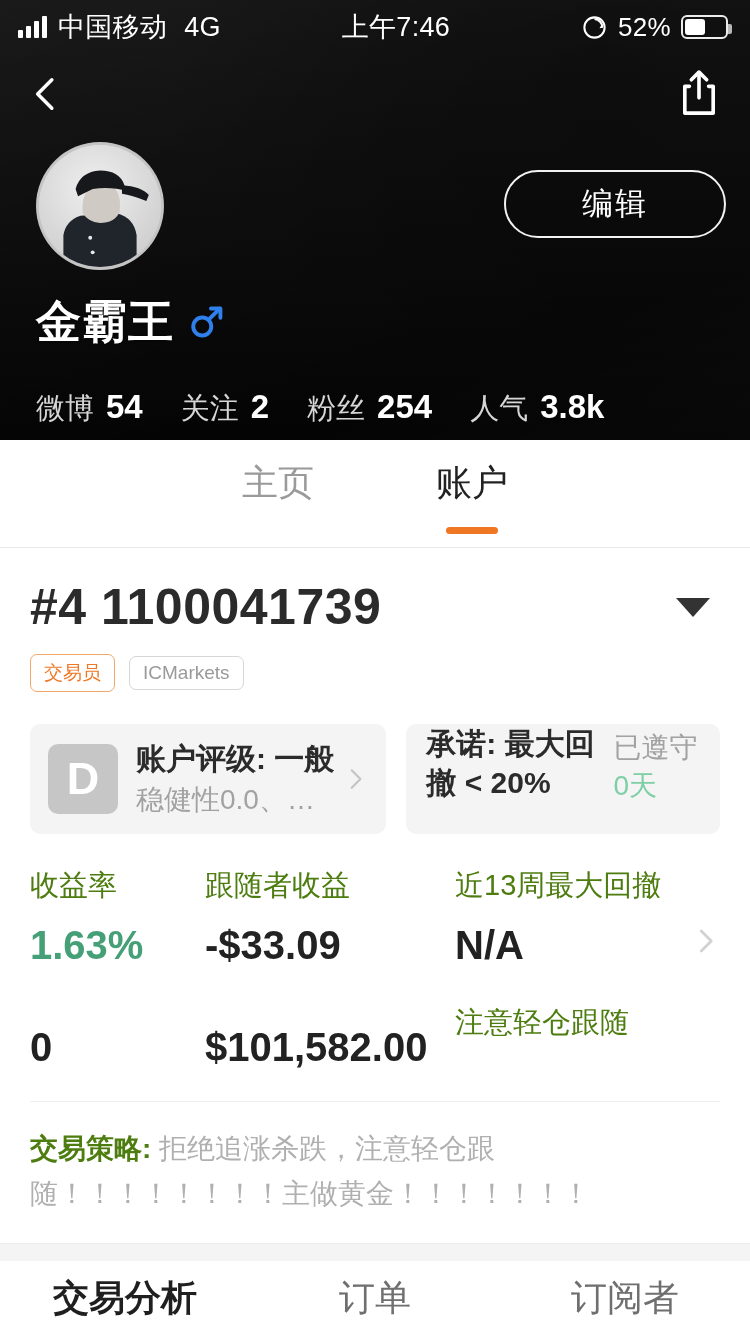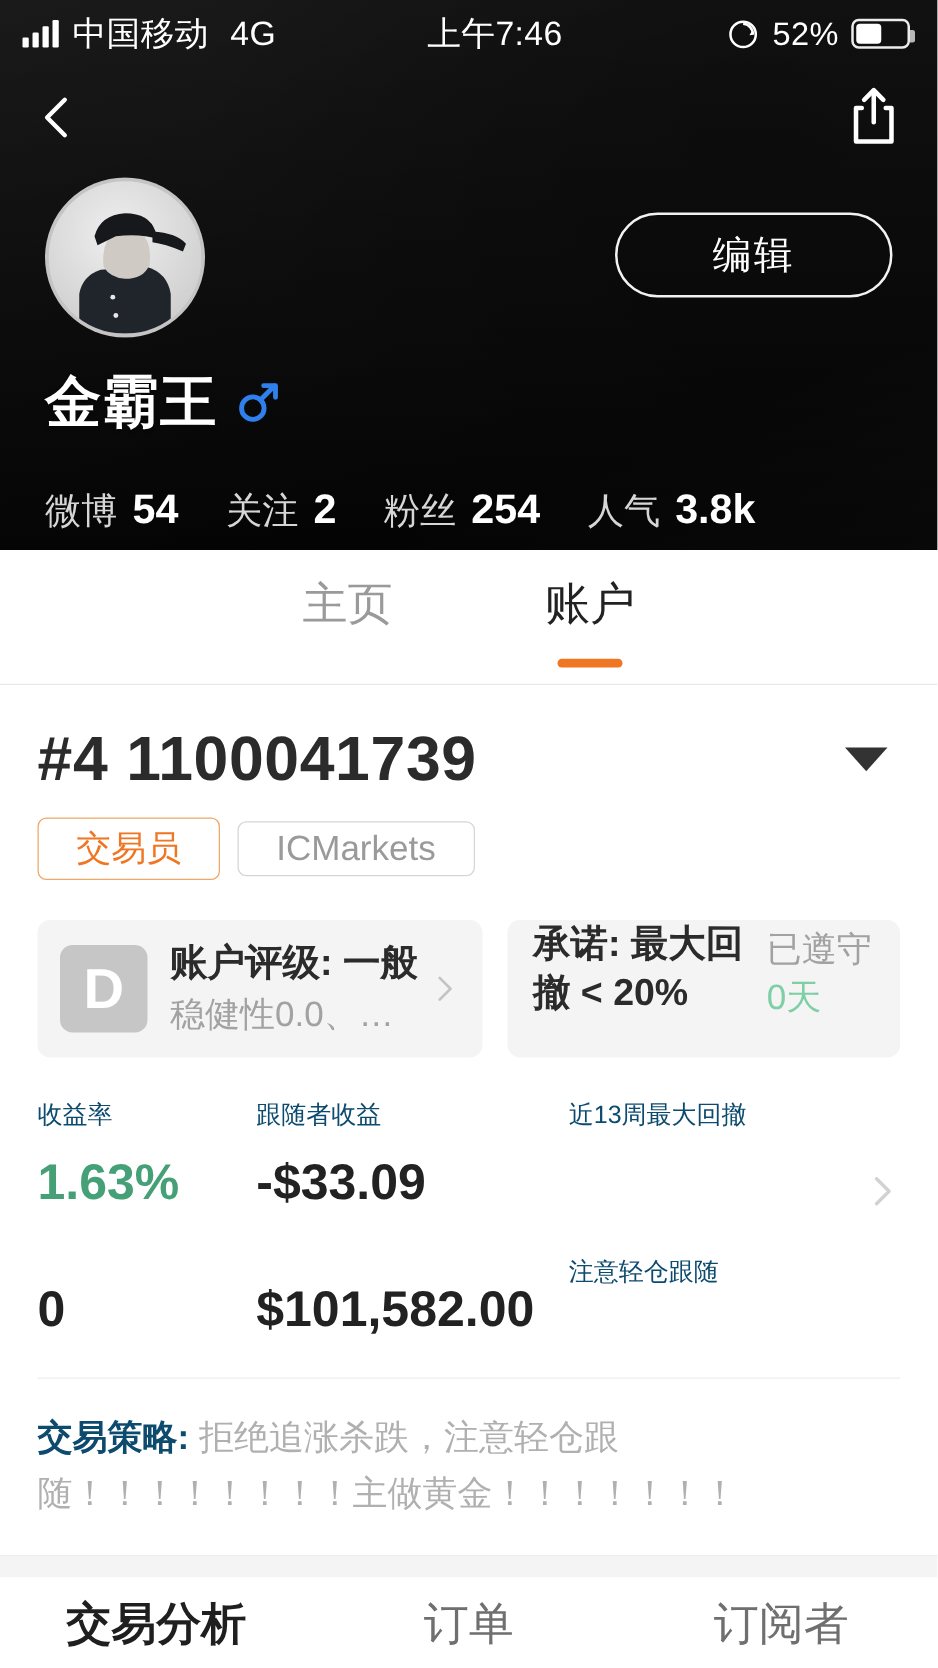--- a/index.html
+++ b/index.html
@@ -54,21 +54,21 @@
   .batt i{ display:block; height:100%; width:52%; background:#fff; border-radius:3px;}
 
   
   .hero-nav{ position:relative; z-index:4; height:80px; display:flex; align-items:center;
              justify-content:space-between; padding:0 28px 0 26px; }
   .back-icon{ width:40px;height:40px; display:block; cursor:pointer;}
   .share-icon{ width:46px;height:50px; display:block; cursor:pointer;}
 
   
   .hero-row{ position:relative; z-index:4; display:flex; align-items:flex-start;
-             justify-content:space-between; padding:8px 36px 0 36px; }
+             justify-content:space-between; padding:8px 24px 0 36px; }
   .avatar{
     width:128px;height:128px;border-radius:50%;
     border:3px solid rgba(190,190,190,.75);
     overflow:hidden; position:relative; background:#d8d8d8; flex:0 0 auto;
   }
   .avatar svg{ display:block; width:100%; height:100%; }
   .edit-btn{
     margin-top:28px;
     min-width:222px; height:68px; border-radius:34px;
     border:2.5px solid rgba(255,255,255,.95);
@@ -103,21 +103,21 @@
   }
 
   
   .acct{ padding:30px 30px 0 30px; background:#fff; }
   .acct-title-row{ display:flex; align-items:center; justify-content:space-between; }
   .acct-title{ font-size:50px; font-weight:700; color:#2b2b2b; letter-spacing:.5px; }
   .caret{ width:0;height:0;border-left:17px solid transparent;border-right:17px solid transparent;
           border-top:19px solid #333; margin-right:10px; cursor:pointer;}
 
   .badges{ display:flex; align-items:center; gap:14px; margin-top:18px; }
-  .badge{ font-size:28px; padding:5px 30px; border-radius:7px; }
+  .badge{ font-size:19px; padding:5px 13px; border-radius:7px; }
   .badge.trader{ color:#ef7622; border:1.5px solid #f0a767; }
   .badge.broker{ color:#9a9a9a; border:1.5px solid #d6d6d6; }
 
   
   .cards{ display:flex; gap:20px; margin-top:32px; }
   .card{ flex:1; background:#f4f4f4; border-radius:10px; height:110px;
          display:flex; align-items:center; padding:0 18px; position:relative; cursor:pointer;}
   .grade{ width:70px;height:70px;border-radius:10px;background:#c6c6c6;color:#fff;
           font-size:45px;font-weight:700;display:flex;align-items:center;justify-content:center;
           flex:0 0 auto; margin-right:18px;}
@@ -133,29 +133,29 @@
   .pl-t2 .green{ color:#7ecfa5; }
 
   
   .metrics{ position:relative; margin-top:34px; }
   .mrow{ display:flex; align-items:flex-start; }
   .mrow + .mrow{ margin-top:38px; }
   .mcell{ flex:0 0 auto; }
   .mcell.c1{ width:175px; }
   .mcell.c2{ width:250px; }
   .mcell.c3{ flex:1; }
-  .m-lbl{ font-size:20px;color:#0c4a6e;line-height:1.2; }
+  .m-lbl{ font-size:29px;color:#4d7c0f;line-height:1.2; }
   .m-val{ font-size:40px;color:#222;font-weight:700;margin-top:20px;line-height:1.1; }
   .m-val.green{ color:#46a077; }
   .metrics-chev{ position:absolute; right:0; top:58px; width:30px;height:30px; cursor:pointer;}
 
   .divider{ height:1px;background:#ededed;margin:32px 0 0; }
 
   .strategy{ padding:24px 30px 0 0; margin-left:30px; font-size:28px; line-height:1.62; color:#b0b0b0; }
-  .strategy .k{ color:#0c4a6e; font-weight:700; }
+  .strategy .k{ color:#4d7c0f; font-weight:700; }
 
   .gap{ height:18px; background:#f4f4f4; margin-top:26px; border-top:1px solid #ededed;}
 
   
   .btabs{ background:#fff; height:92px; display:flex; align-items:center;
           padding:0 0 0 0; position:relative; }
   .btab{ flex:1; text-align:center; font-size:36px; color:#6f6f6f; position:relative;
          cursor:pointer; padding-bottom:16px; }
   .btab.active{ color:#1f1f1f; font-weight:700; }
   .btab.active::after{
@@ -299,20 +299,21 @@
         <div class="mcell c1">
           <div class="m-lbl">收益率</div>
           <div class="m-val green">1.63%</div>
         </div>
         <div class="mcell c2">
           <div class="m-lbl">跟随者收益</div>
           <div class="m-val">-$33.09</div>
         </div>
         <div class="mcell c3">
           <div class="m-lbl">近13周最大回撤</div>
+          <div class="m-val">N/A</div>
         </div>
       </div>
 
       <div class="mrow">
         <div class="mcell c1">
           <div class="m-val">0</div>
         </div>
         <div class="mcell c2">
           <div class="m-val">$101,582.00</div>
         </div>

